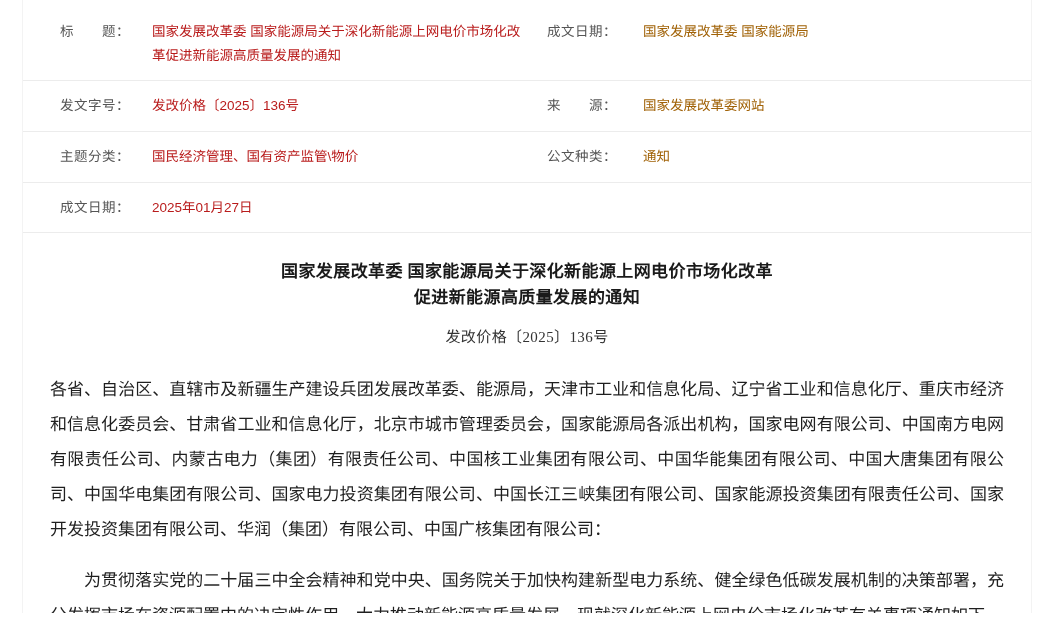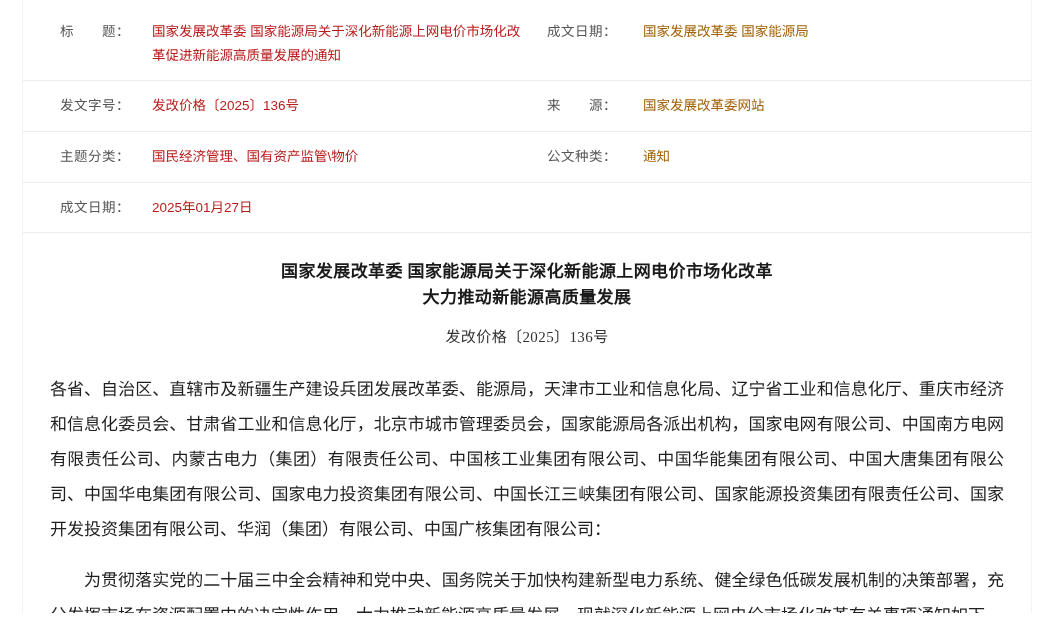--- a/index.html
+++ b/index.html
@@ -156,21 +156,21 @@
         <td class="value">2025年01月27日</td>
         <td class="label-2"></td>
         <td class="value-2"></td>
       </tr>
     </tbody>
   </table>
 
   <div class="doc">
     <div class="doc-title">
       <div>国家发展改革委  国家能源局关于深化新能源上网电价市场化改革</div>
-      <div>大力推动新能源高质量发展</div>
+      <div>促进新能源高质量发展的通知</div>
     </div>
     <div class="doc-number">发改价格〔2025〕136号</div>
     <div class="doc-body">
       <p>各省、自治区、直辖市及新疆生产建设兵团发展改革委、能源局，天津市工业和信息化局、辽宁省工业和信息化厅、重庆市经济和信息化委员会、甘肃省工业和信息化厅，北京市城市管理委员会，国家能源局各派出机构，国家电网有限公司、中国南方电网有限责任公司、内蒙古电力（集团）有限责任公司、中国核工业集团有限公司、中国华能集团有限公司、中国大唐集团有限公司、中国华电集团有限公司、国家电力投资集团有限公司、中国长江三峡集团有限公司、国家能源投资集团有限责任公司、国家开发投资集团有限公司、华润（集团）有限公司、中国广核集团有限公司：</p>
       <p class="indent">为贯彻落实党的二十届三中全会精神和党中央、国务院关于加快构建新型电力系统、健全绿色低碳发展机制的决策部署，充分发挥市场在资源配置中的决定性作用，大力推动新能源高质量发展，现就深化新能源上网电价市场化改革有关事项通知如下。</p>
     </div>
   </div>
 
   <div class="fade-bottom"></div>
 </div>

